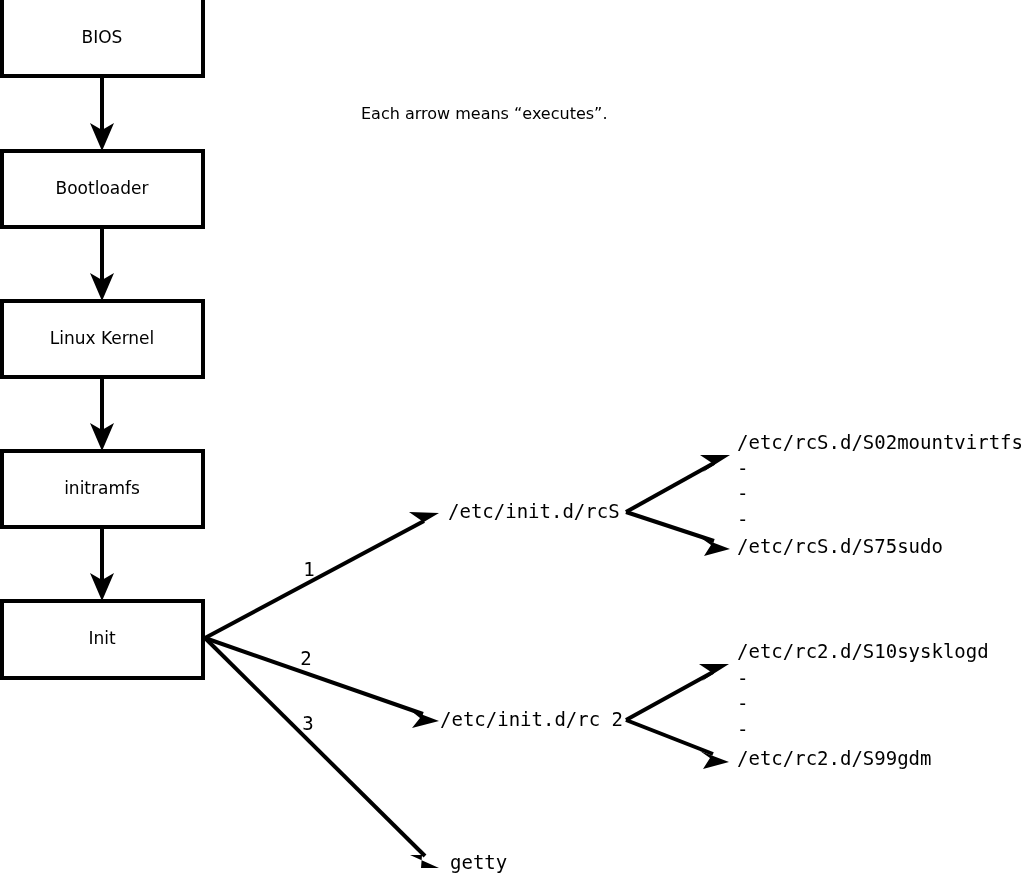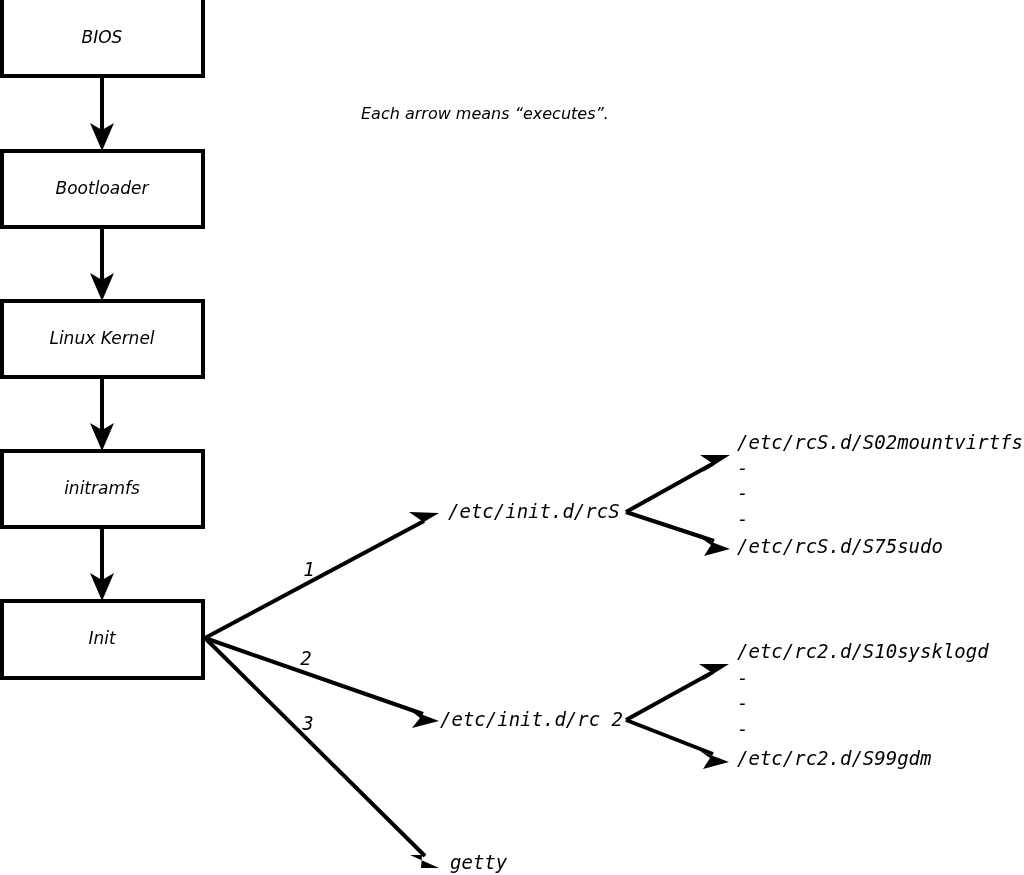--- a/index.html
+++ b/index.html
@@ -14,21 +14,20 @@
     position: relative;
     overflow: hidden;
     font-family: "DejaVu Sans", sans-serif;
   }
   #diagram-root {
     position: absolute;
     left: 0;
     top: 0;
     width: 1024px;
     height: 875px;
-    font-style: italic;
   }
   svg.diagram-canvas {
     position: absolute;
     left: 0;
     top: 0;
     width: 1024px;
     height: 875px;
     display: block;
   }
   .stage-box-rect {

